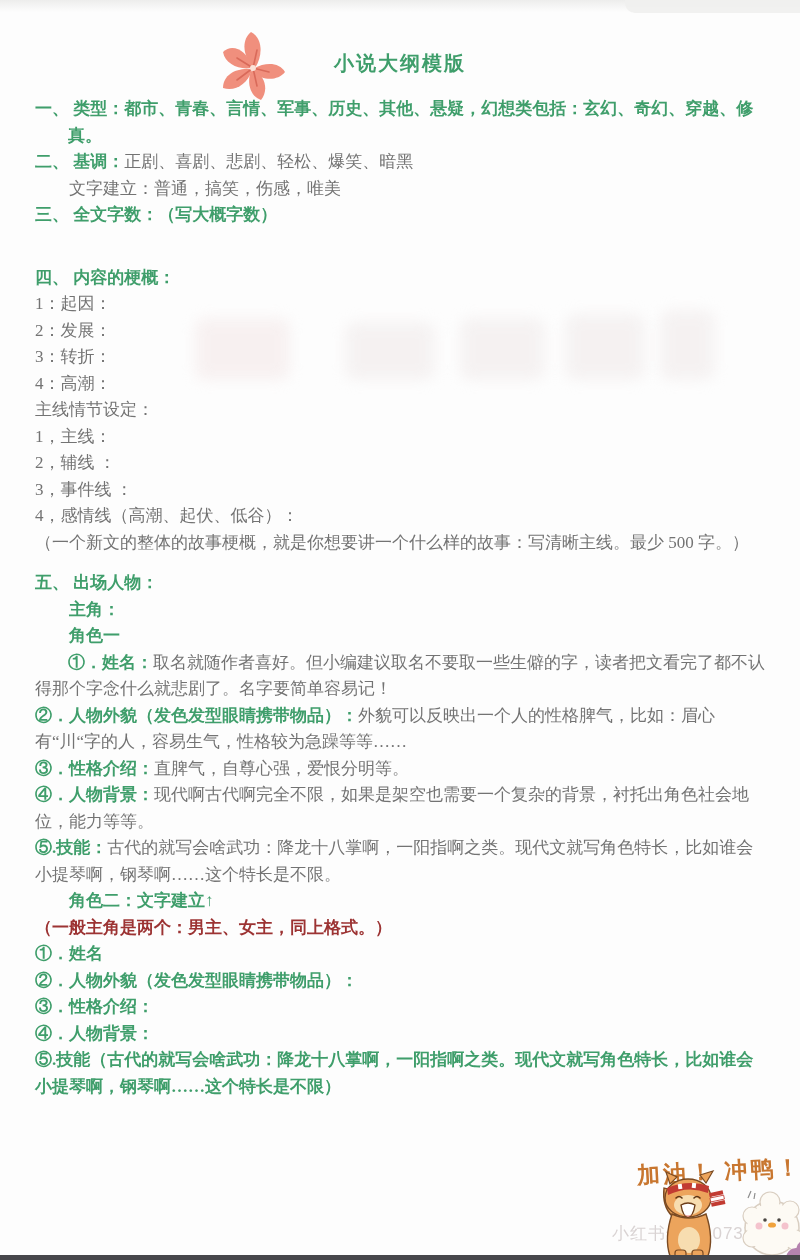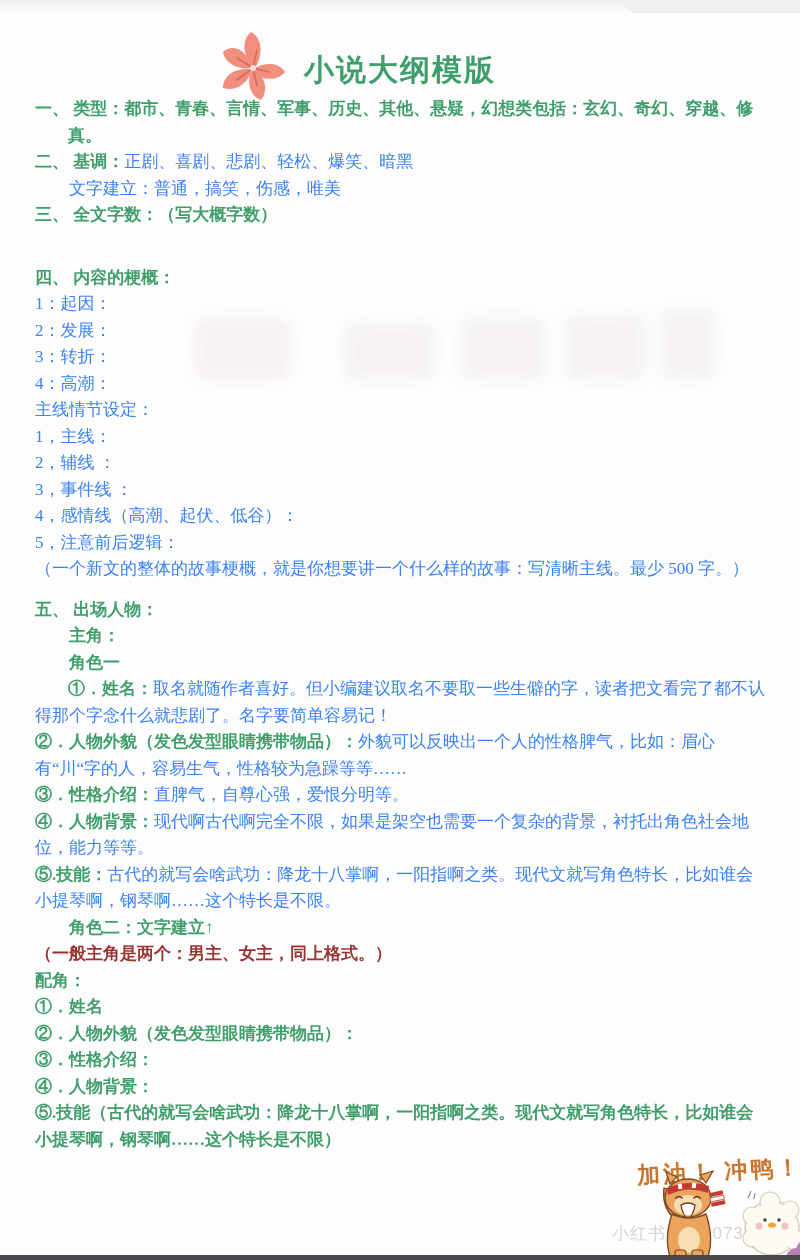--- a/index.html
+++ b/index.html
@@ -18,31 +18,31 @@
     pointer-events:none;
   }
   .top-right-strip{
     position:absolute;top:0;right:0;width:175px;height:13px;
     background:#f0efee;border-radius:0 0 0 10px;opacity:.9;
   }
   .header{position:absolute;top:26px;left:0;width:100%;height:80px;}
   .flower{position:absolute;left:213px;top:2px;width:80px;height:82px;}
   .page-title{
     position:absolute;left:0;top:24px;width:100%;
-    text-align:center;font-size:30px;font-weight:700;
+    text-align:center;font-size:20px;font-weight:700;
     letter-spacing:2px;color:#3f9e6b;
   }
   .doc{
     position:absolute;left:35px;top:96px;width:732px;
     font-size:17px;line-height:26.5px;color:#333;
     word-break:break-all;
   }
   .line{min-height:26.5px;}
   .s-g{color:#3f9e6b;font-weight:700;}
-  .s-k{color:#3b82f6;font-weight:400;}
+  .s-k{color:#737373;font-weight:400;}
   .s-r{color:#9c3333;font-weight:700;}
   .ind{margin-left:34px;}
   .hang{padding-left:33px;text-indent:-33px;}
   .fli{text-indent:33px;}
   .gap-lg{margin-top:36px;}
   .gap-sm{margin-top:14px;}
   
   .center-mark{position:absolute;left:195px;top:300px;width:520px;height:95px;pointer-events:none;}
   .center-mark span{
     position:absolute;display:block;background:#efe9e9;opacity:.55;
@@ -114,33 +114,31 @@
       <div class="line gap-lg"><span class="s-g">四、 内容的梗概：</span></div>
       <div class="line"><span class="s-k">1：起因：</span></div>
       <div class="line"><span class="s-k">2：发展：</span></div>
       <div class="line"><span class="s-k">3：转折：</span></div>
       <div class="line"><span class="s-k">4：高潮：</span></div>
       <div class="line"><span class="s-k">主线情节设定：</span></div>
       <div class="line"><span class="s-k">1，主线：</span></div>
       <div class="line"><span class="s-k">2，辅线 ：</span></div>
       <div class="line"><span class="s-k">3，事件线 ：</span></div>
       <div class="line"><span class="s-k">4，感情线（高潮、起伏、低谷）：</span></div>
-      <div class="line"><span class="s-k">5，注意前后逻辑：</span></div>
       <div class="line"><span class="s-k">（一个新文的整体的故事梗概，就是你想要讲一个什么样的故事：写清晰主线。最少 500 字。）</span></div>
       <div class="line gap-sm"><span class="s-g">五、 出场人物：</span></div>
       <div class="line ind"><span class="s-g">主角：</span></div>
       <div class="line ind"><span class="s-g">角色一</span></div>
       <div class="line fli"><span class="s-g">①．姓名：</span><span class="s-k">取名就随作者喜好。但小编建议取名不要取一些生僻的字，读者把文看完了都不认得那个字念什么就悲剧了。名字要简单容易记！</span></div>
       <div class="line"><span class="s-g">②．人物外貌（发色发型眼睛携带物品）：</span><span class="s-k">外貌可以反映出一个人的性格脾气，比如：眉心有“川“字的人，容易生气，性格较为急躁等等……</span></div>
       <div class="line"><span class="s-g">③．性格介绍：</span><span class="s-k">直脾气，自尊心强，爱恨分明等。</span></div>
       <div class="line"><span class="s-g">④．人物背景：</span><span class="s-k">现代啊古代啊完全不限，如果是架空也需要一个复杂的背景，衬托出角色社会地位，能力等等。</span></div>
       <div class="line"><span class="s-g">⑤.技能：</span><span class="s-k">古代的就写会啥武功：降龙十八掌啊，一阳指啊之类。现代文就写角色特长，比如谁会小提琴啊，钢琴啊……这个特长是不限。</span></div>
       <div class="line ind"><span class="s-g">角色二：文字建立↑</span></div>
       <div class="line"><span class="s-r">（一般主角是两个：男主、女主，同上格式。）</span></div>
-      <div class="line"><span class="s-g">配角：</span></div>
       <div class="line"><span class="s-g">①．姓名</span></div>
       <div class="line"><span class="s-g">②．人物外貌（发色发型眼睛携带物品）：</span></div>
       <div class="line"><span class="s-g">③．性格介绍：</span></div>
       <div class="line"><span class="s-g">④．人物背景：</span></div>
       <div class="line"><span class="s-g">⑤.技能（古代的就写会啥武功：降龙十八掌啊，一阳指啊之类。现代文就写角色特长，比如谁会小提琴啊，钢琴啊……这个特长是不限）</span></div>
     </div>
 
   <div class="xhs-mark">小红书号：40737555</div>
 
   <div class="sticker-text">加油！ 冲鸭！</div>

